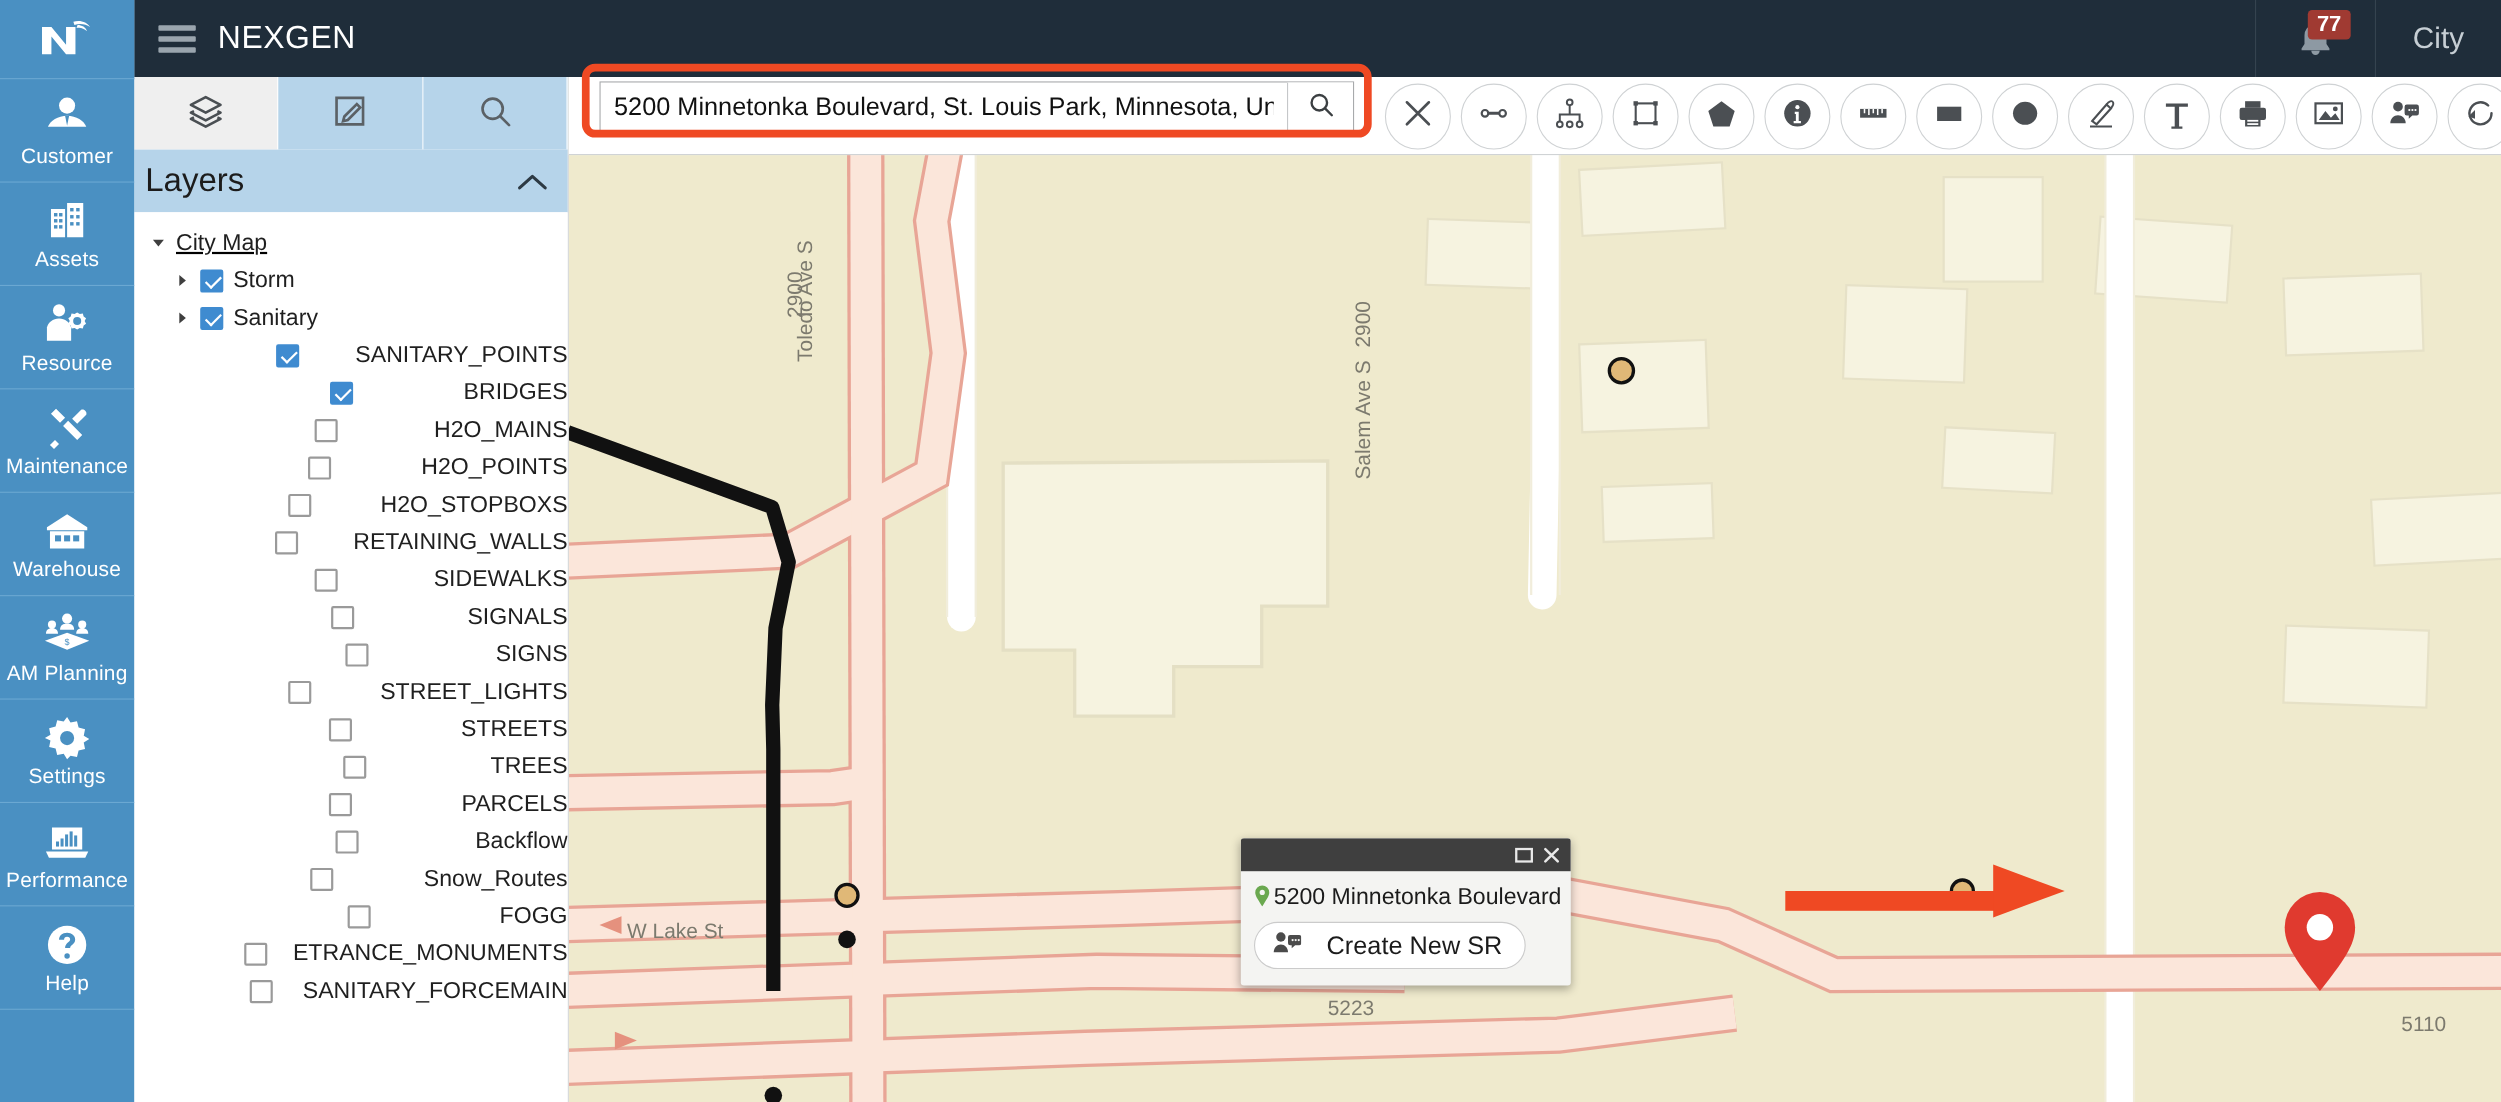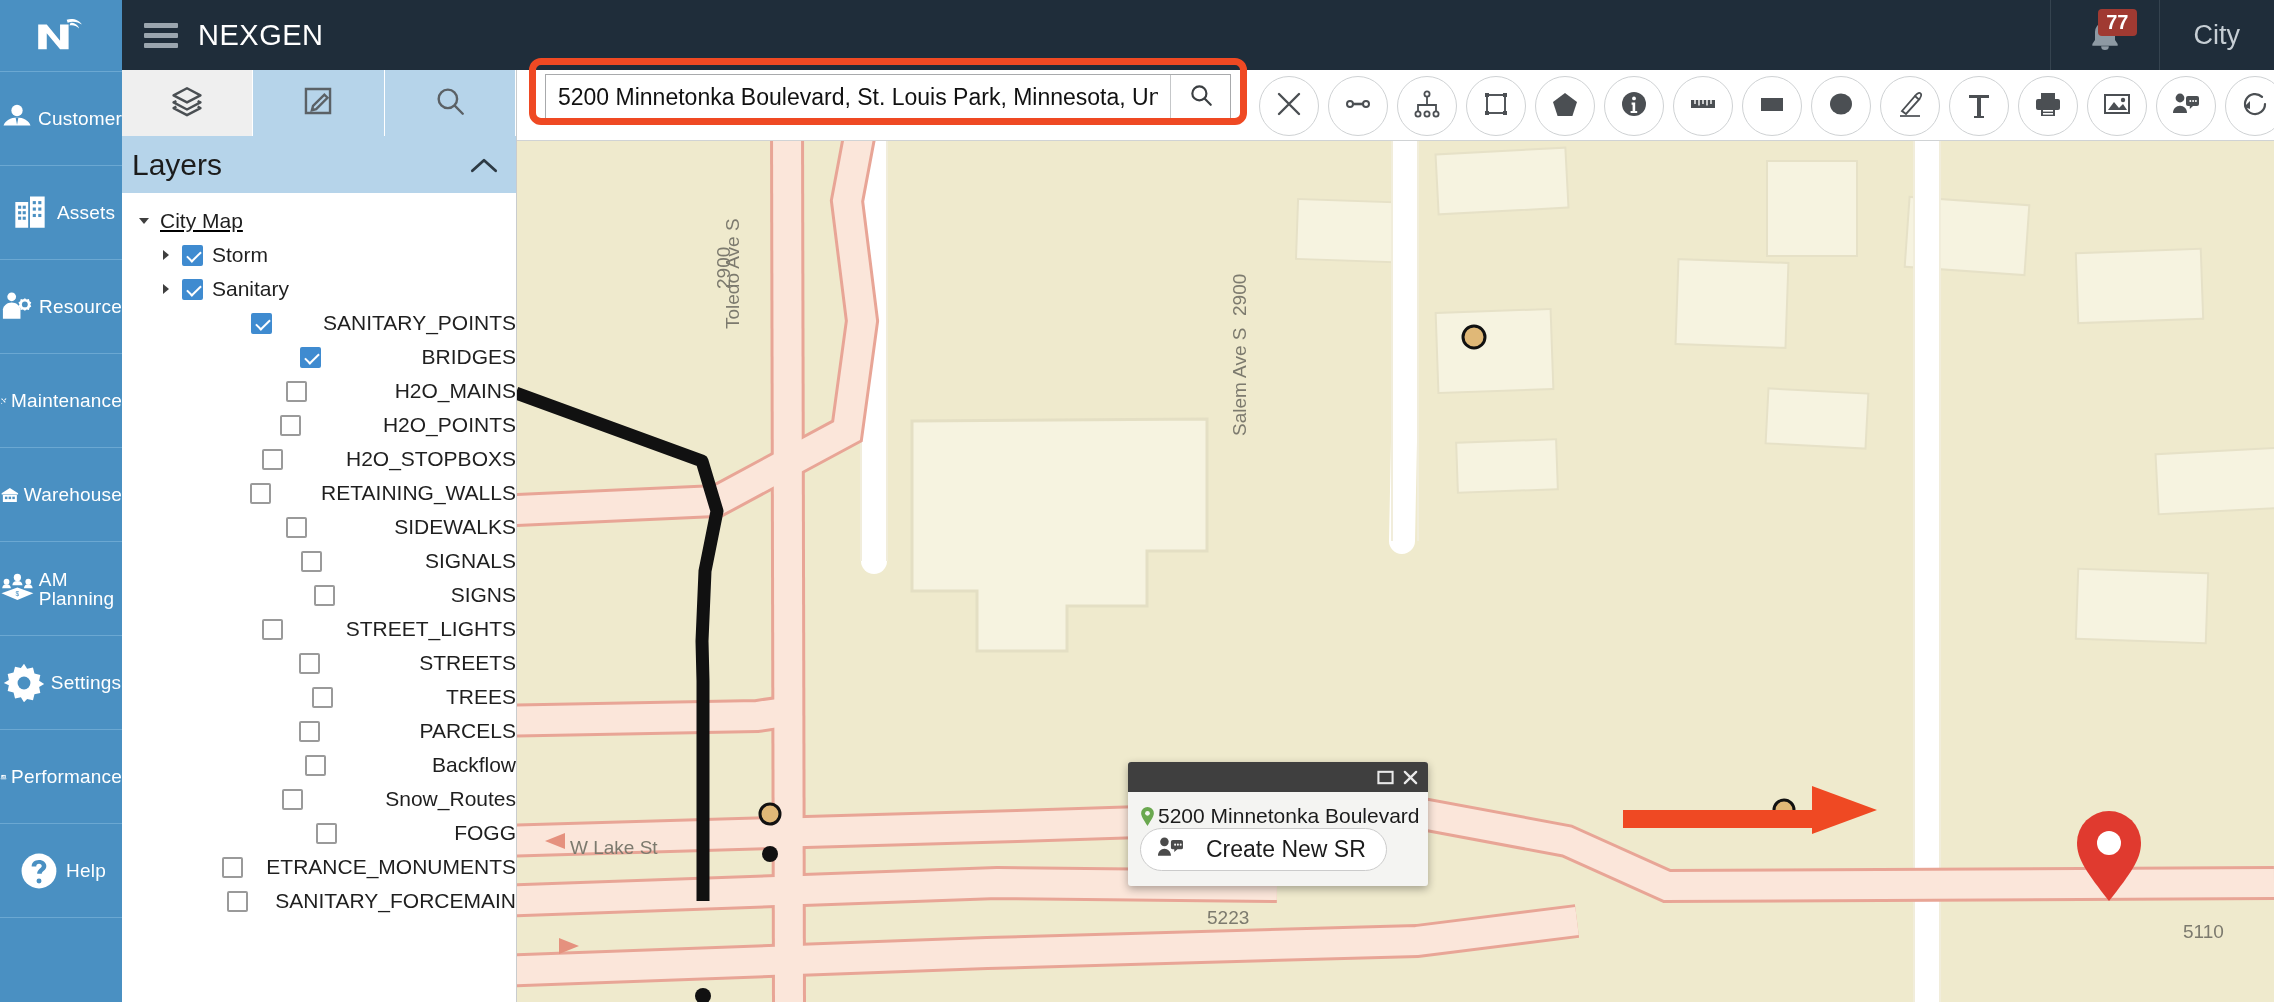--- a/index.html
+++ b/index.html
@@ -19,21 +19,21 @@
     display: flex; flex-direction: column;
     z-index: 40;
   }
   .rail-logo {
     height: 72px; display: flex; align-items: center; justify-content: center;
     border-bottom: 1px solid #6ba8d2;
     background: #4a90c2;
   }
   .rail-item {
     height: 94px;
-    display: flex; flex-direction: row;
+    display: flex; flex-direction: column;
     align-items: center; justify-content: center;
     gap: 4px;
     color: #ffffff;
     border-bottom: 1px solid #6ba8d2;
     cursor: pointer;
     flex: none;
   }
   .rail-ico { width: 46px; height: 44px; display: flex; align-items: center; justify-content: center; }
   .rail-ico svg { width: 100%; height: 100%; fill: #ffffff; }
   .rail-label { font-size: 19px; line-height: 1; letter-spacing: .2px; }
@@ -192,21 +192,21 @@
     overflow: hidden;
   }
   #popup-bar {
     height: 30px; background: #3f3f3f;
     display: flex; align-items: center; justify-content: flex-end; gap: 8px;
     padding-right: 9px;
   }
   .pop-ico { width: 17px; height: 17px; cursor: pointer; }
   .pop-ico svg { width: 100%; height: 100%; }
   #popup-body { padding: 12px 14px 15px 12px; }
-  #popup-addr-row { display: flex; align-items: center; gap: 3px; }
+  #popup-addr-row { display: flex; align-items: flex-start; gap: 3px; margin-bottom: 10px; }
   .pin-ico { width: 15px; height: 20px; flex: none; }
   .pin-ico svg { width: 100%; height: 100%; fill: #6aa84f; }
   #popup-addr { font-size: 21px; color: #1b1b1b; white-space: nowrap; }
   #create-sr {
     display: inline-flex; align-items: center; gap: 23px;
     border: 1px solid #cbcbcb; background: #fff;
     border-radius: 22px; padding: 7px 20px 7px 16px; cursor: pointer;
   }
   #create-sr svg { width: 26px; height: 21px; fill: #4b4b4b; }
   #create-sr span { font-size: 23px; color: #1b1b1b; }

